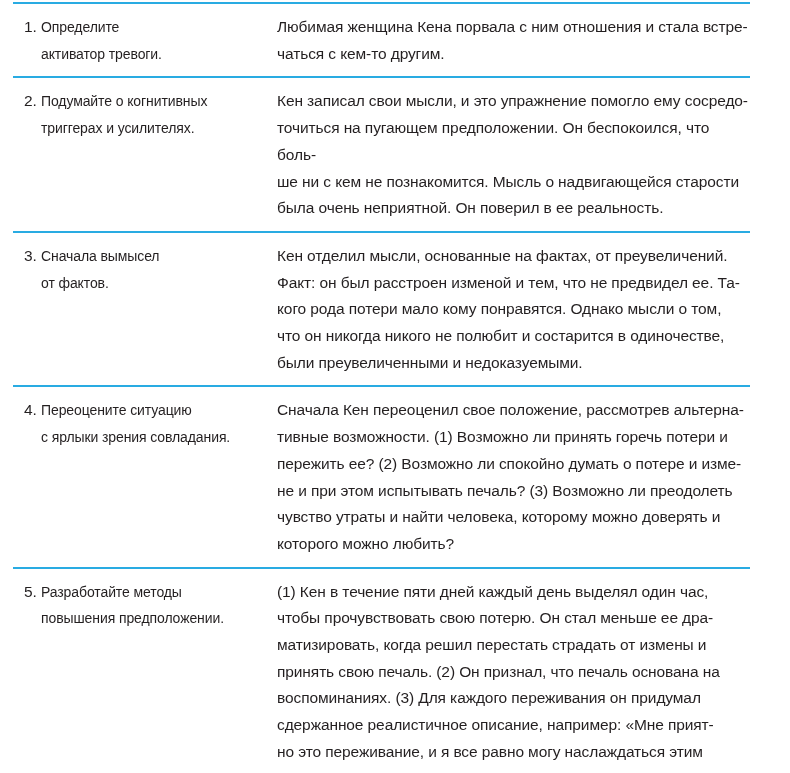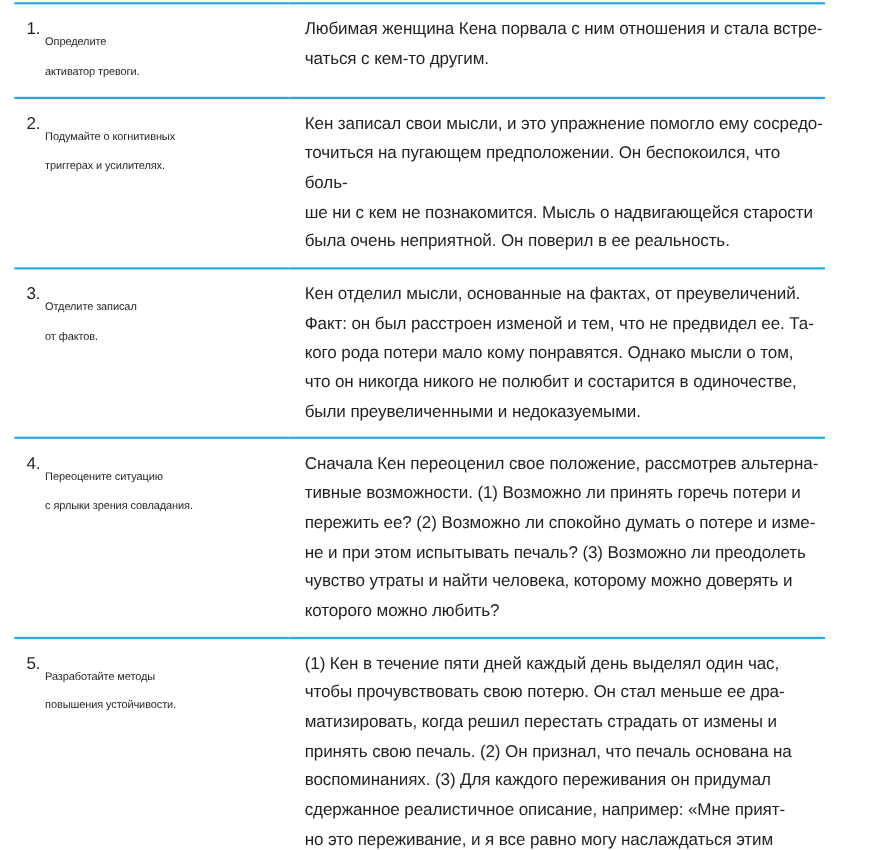--- a/index.html
+++ b/index.html
@@ -67,25 +67,24 @@
   .step-num {
     flex: 0 0 auto;
     width: 17px;
     font-size: 15.5px;
     line-height: 26.7px;
     letter-spacing: -0.1px;
     white-space: nowrap;
   }
   .step-label {
     flex: 1 1 auto;
-    font-size: 10px;
+    font-size: 14px;
     line-height: 26.7px;
     letter-spacing: -0.1px;
     white-space: pre-line;
-    margin-top: 12px;
   }
 
   
   .body-text {
     padding-left: 15px;
     padding-right: 2px;
     font-size: 15.5px;
     line-height: 26.7px;
     letter-spacing: -0.1px;
     text-align: justify;
@@ -140,21 +139,21 @@
 была очень неприятной. Он поверил в ее реальность.</div>
           </div>
         </td>
       </tr>
 
       <tr>
         <td class="col-step">
           <div class="cell-inner">
             <div class="step-wrap">
               <span class="step-num">3.</span>
-              <span class="step-label">Отделите записал
+              <span class="step-label">Сначала вымысел
 от фактов.</span>
             </div>
           </div>
         </td>
         <td class="col-body">
           <div class="cell-inner">
             <div class="body-text no-justify">Кен отделил мысли, основанные на фактах, от преувеличений.
 Факт: он был расстроен изменой и тем, что не предвидел ее. Та-
 кого рода потери мало кому понравятся. Однако мысли о том,
 что он никогда никого не полюбит и состарится в одиночестве,
@@ -184,21 +183,21 @@
           </div>
         </td>
       </tr>
 
       <tr class="last-rule">
         <td class="col-step">
           <div class="cell-inner">
             <div class="step-wrap">
               <span class="step-num">5.</span>
               <span class="step-label">Разработайте методы
-повышения устойчивости.</span>
+повышения предположении.</span>
             </div>
           </div>
         </td>
         <td class="col-body">
           <div class="cell-inner">
             <div class="body-text no-justify">(1) Кен в течение пяти дней каждый день выделял один час,
 чтобы прочувствовать свою потерю. Он стал меньше ее дра-
 матизировать, когда решил перестать страдать от измены и
 принять свою печаль. (2) Он признал, что печаль основана на
 воспоминаниях. (3) Для каждого переживания он придумал

